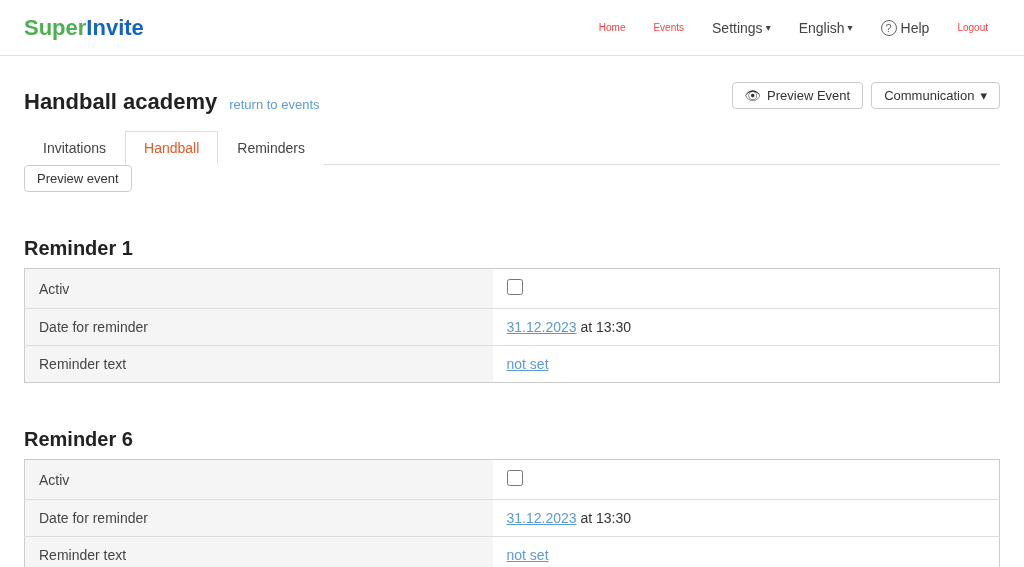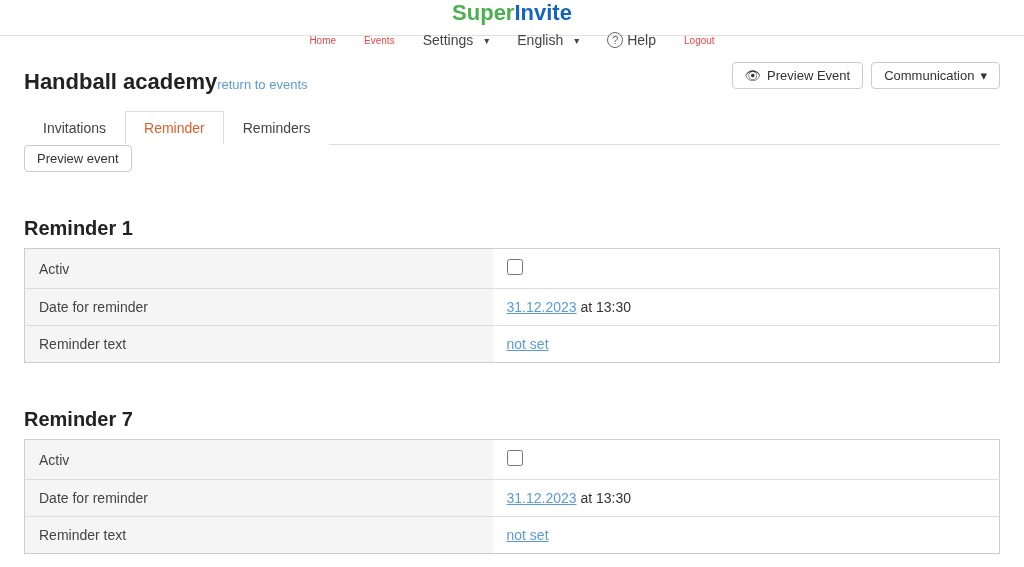--- a/index.html
+++ b/index.html
@@ -1,52 +1,51 @@
 <!DOCTYPE html>
 <html><head>
   <meta charset="utf-8">
   <style>
     * { box-sizing: border-box; margin: 0; padding: 0; }
     body { font-family: -apple-system, BlinkMacSystemFont, 'Segoe UI', Helvetica, Arial, sans-serif; font-size: 14px; color: #333; background: #fff; }
 
     
     .navbar {
       display: flex; align-items: center; justify-content: space-between;
-      padding: 0 24px; height: 36px; border-bottom: 1px solid #e0e0e0;
+      padding: 0 24px; height: 56px; border-bottom: 1px solid #e0e0e0;
       background: #fff;
-      flex-direction: column;
     }
     .navbar-brand { display: flex; align-items: center; }
     .brand-super { color: #4CAF50; font-size: 22px; font-weight: 700; }
     .brand-invite { color: #1565C0; font-size: 22px; font-weight: 700; }
     .navbar-links { display: flex; align-items: center; gap: 4px; }
     .nav-link {
       padding: 6px 12px; color: #ef4444; text-decoration: none; font-size: 10px; cursor: pointer;
     }
     .nav-dropdown {
-      display: flex; align-items: center; gap: 11px; padding: 6px 12px;
+      display: flex; align-items: center; gap: 3px; padding: 6px 12px;
       color: #444; cursor: pointer; font-size: 14px;
     }
     .nav-dropdown .caret { font-size: 10px; }
     .nav-help { display: flex; align-items: center; gap: 4px; padding: 6px 12px; color: #444; cursor: pointer; font-size: 14px; }
     .help-circle {
       width: 16px; height: 16px; border-radius: 50%; border: 1.5px solid #666;
       display: inline-flex; align-items: center; justify-content: center;
       font-size: 11px; color: #666;
     }
 
     
     .content { padding: 20px 24px; }
 
     
     .page-header {
       display: flex; align-items: center; justify-content: space-between;
       margin-bottom: 16px;
     }
-    .page-title-group { display: flex; align-items: baseline; }
+    .page-title-group { display: flex; align-items: baseline; gap: 12px; }
     .page-title { font-size: 22px; font-weight: 700; color: #222; }
     .return-link { color: #5b9bd5; font-size: 13px; text-decoration: none; cursor: pointer; margin-top: 21px; }
     .page-actions { display: flex; gap: 8px; }
     .btn-outline {
       padding: 5px 12px; border: 1px solid #ccc; border-radius: 4px;
       background: #fff; font-size: 13px; cursor: pointer; color: #333;
       display: flex; align-items: center; gap: 6px;
     }
     .eye-icon { font-size: 13px; }
 
@@ -127,21 +126,21 @@
       </button>
       <button class="btn-outline">
         <span>Communication</span>
         <span>▾</span>
       </button>
     </div>
   </div>
 
   <div class="tabs">
     <a class="tab">Invitations</a>
-    <a class="tab active">Reminder</a>
+    <a class="tab active">Handball</a>
     <a class="tab">Reminders</a>
   </div>
 
   <div class="section-actions">
     <button class="btn-outline">Preview event</button>
   </div>
 
   <div class="reminder-section">
     <h2 class="reminder-title">Reminder 1</h2>
     <table class="reminder-table">
@@ -162,21 +161,21 @@
         <td>Reminder text</td>
         <td>
           <a class="notset-link">not set</a>
         </td>
       </tr>
     </tbody>
       </table>
   </div>
 
   <div class="reminder-section">
-    <h2 class="reminder-title">Reminder 7</h2>
+    <h2 class="reminder-title">Reminder 6</h2>
     <table class="reminder-table">
       <tbody>
           <tr>
         <td>Activ</td>
         <td class="checkbox-cell">
           <input type="checkbox" style="">
         </td>
       </tr>
       <tr>
         <td>Date for reminder</td>

